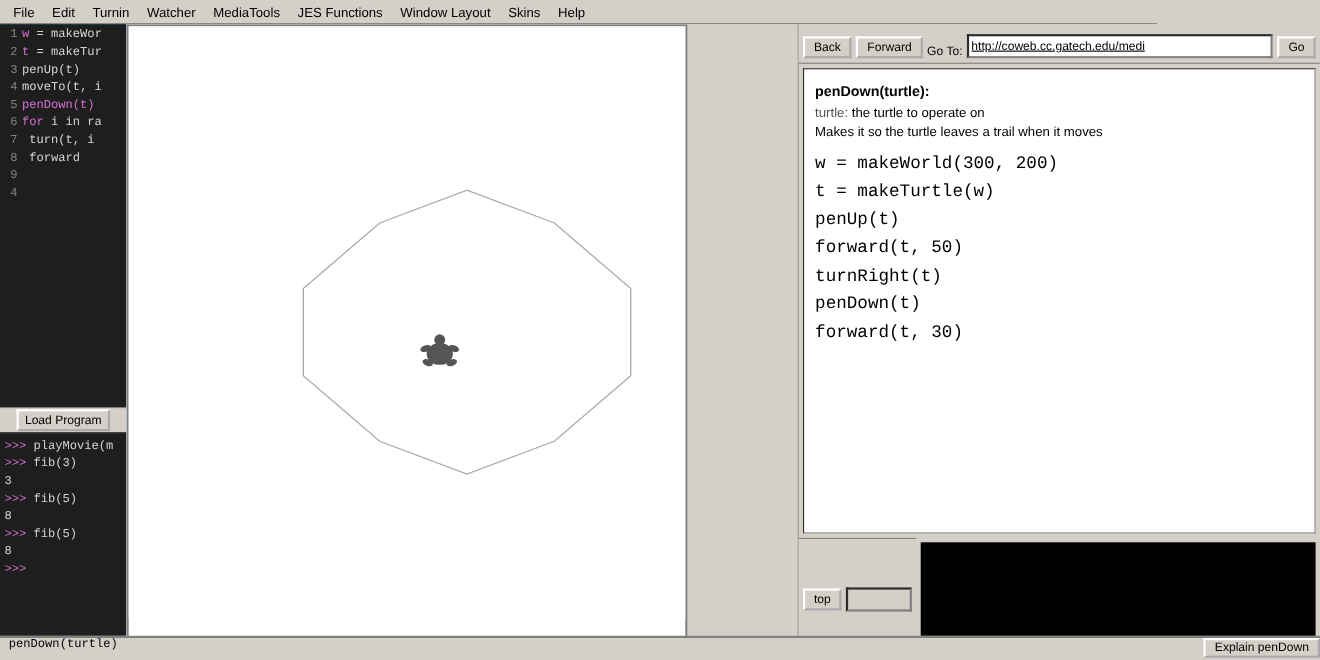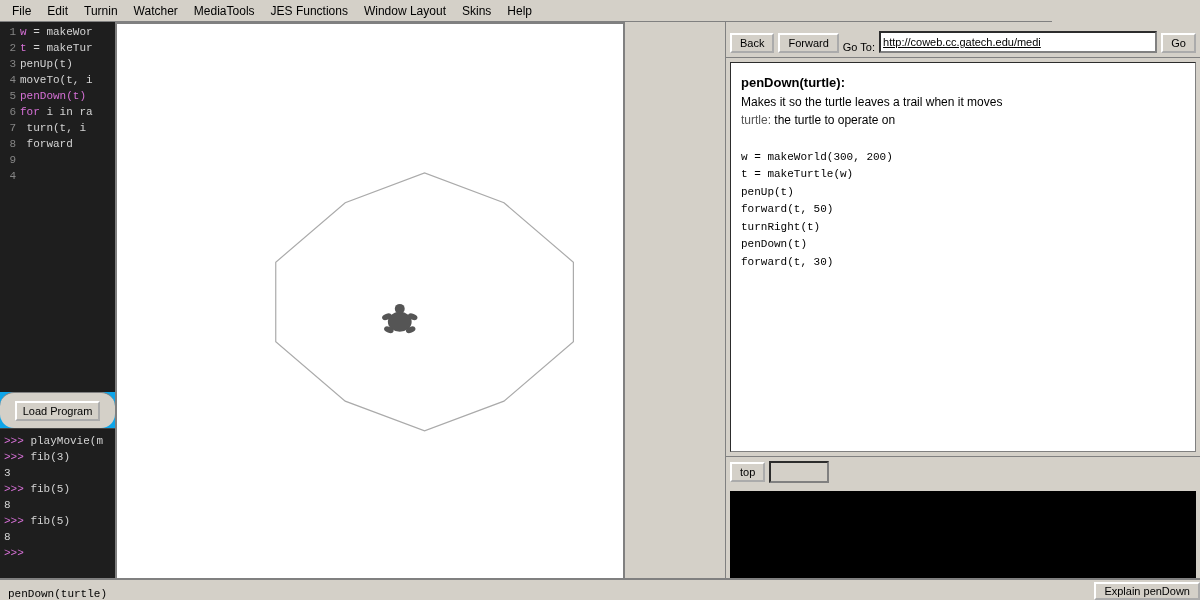--- a/index.html
+++ b/index.html
@@ -45,39 +45,38 @@
       color: #d4d4d4;
       font-size: 11px;
       overflow: hidden;
       padding: 2px;
       line-height: 16px;
     }
     .line-num { color: #858585; display: inline-block; width: 14px; text-align: right; margin-right: 4px; }
     .kw { color: #d670d6; }
 
     #load-btn-area {
-      height: 36px;
+      height: 23px;
       background: #d4d0c8;
       display: flex;
       align-items: center;
       justify-content: center;
       border-top: 1px solid #808080;
-      border-radius: 14px;
     }
     #load-btn {
       background: #d4d0c8;
       border: 2px outset #ffffff;
       font-size: 11px;
       padding: 2px 6px;
       cursor: pointer;
       font-family: Arial, sans-serif;
     }
 
     #console-area {
-      height: 172px;
+      height: 207px;
       background: #1e1e1e;
       color: #d4d4d4;
       font-size: 11px;
       overflow: hidden;
       padding: 4px;
       line-height: 16px;
       border-top: 1px solid #444;
     }
     .console-prompt { color: #d670d6; }
     .console-output { color: #d4d4d4; }
@@ -201,33 +200,32 @@
       font-family: Arial, sans-serif;
       font-size: 12px;
       line-height: 1.5;
       border: 1px inset #808080;
       margin: 4px;
     }
     .doc-title { font-weight: bold; font-size: 13px; }
     .doc-param { color: #555; }
     .doc-code {
       font-family: 'Courier New', monospace;
-      font-size: 11px;
+      font-size: 16px;
       color: #000;
       display: block;
-      margin-top: 20px;
+      margin-top: 8px;
       line-height: 1.6;
     }
 
     
     #bottom-controls {
-      height: 144px;
-      background: #d4d0c8;
-      display: flex;
-      flex-direction: column;
+      height: 111px;
+      background: #d4d0c8;
+      display: flex;
     }
     #controls-row {
       display: flex;
       align-items: center;
       padding: 4px;
       gap: 4px;
       border-top: 1px solid #808080;
     }
     .ctrl-btn {
       background: #d4d0c8;
@@ -248,21 +246,21 @@
       background: black;
       margin: 4px;
     }
 
     
     #statusbar {
       width: 1200px;
       height: 22px;
       background: #d4d0c8;
       display: flex;
-      align-items: flex-end;
+      align-items: flex-start;
       border-top: 2px solid #808080;
       position: absolute;
       bottom: 0;
       left: 0;
     }
     #status-text {
       padding: 0 8px;
       font-size: 11px;
       font-family: 'Courier New', monospace;
       flex: 0 0 auto;
@@ -356,25 +354,25 @@
     <div id="browser-bar">
       <button class="nav-btn">Back</button>
       <button class="nav-btn">Forward</button>
       <span id="url-label">Go To:</span>
       <input id="url-input" type="text" value="http://coweb.cc.gatech.edu/medi" style="">
       <button id="go-btn">Go</button>
     </div>
 
     <div id="doc-area">
       <div class="doc-title">penDown(turtle):</div>
-      <div>Makes it so the turtle leaves a trail when it moves</div>
       <div>
         <span class="doc-param">turtle:</span>
         <span>the turtle to operate on</span>
       </div>
+      <div>Makes it so the turtle leaves a trail when it moves</div>
       <pre class="doc-code">w = makeWorld(300, 200)
 t = makeTurtle(w)
 penUp(t)
 forward(t, 50)
 turnRight(t)
 penDown(t)
 forward(t, 30)</pre>
     </div>
 
     <div id="bottom-controls">

